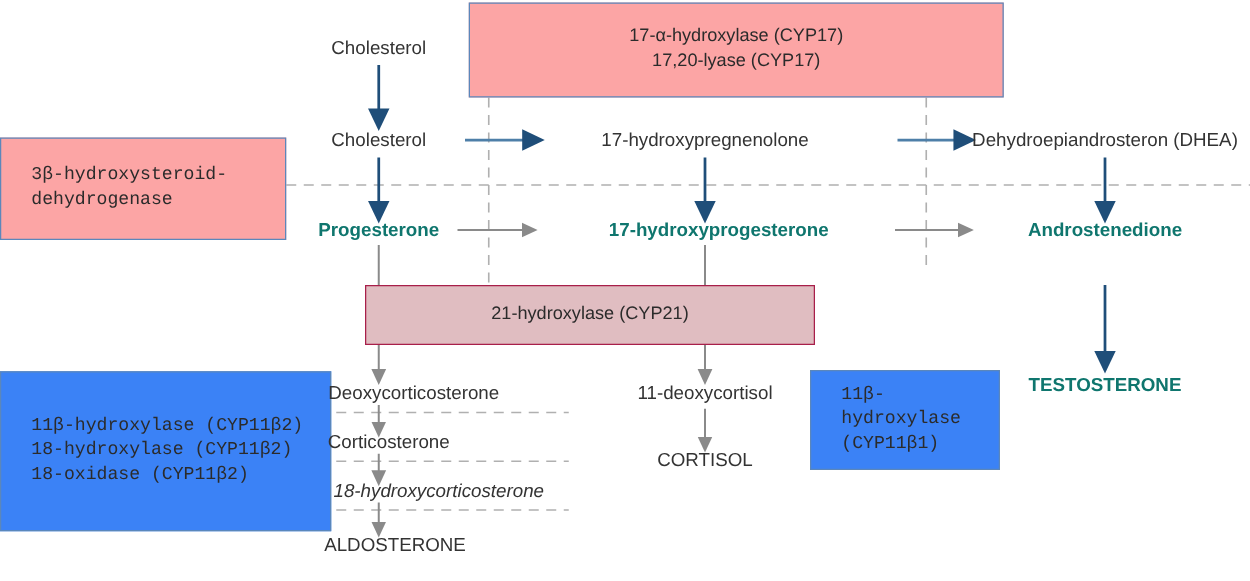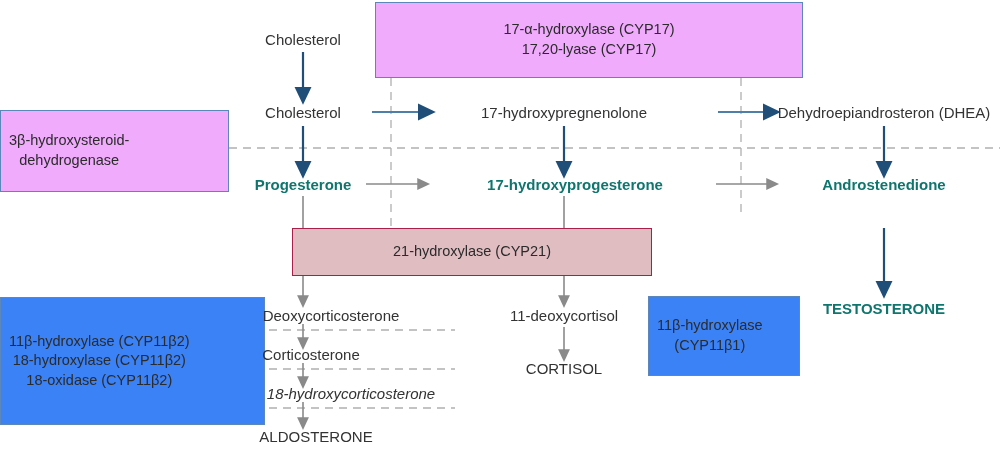--- a/index.html
+++ b/index.html
@@ -34,39 +34,40 @@
     position: absolute;
     box-sizing: border-box;
     display: flex;
     align-items: center;
     font-size: 14.5px;
     line-height: 1.35;
     color: #2b2b2b;
     white-space: pre-line;
   }
   .ebox.fill-blue {
-    background: #f0abfc;
+    background: #fca5a5;
     border: 1.4px solid #5b87bb;
   }
   .ebox.fill-white {
     background: #3b82f6;
     border: 1.4px solid #5b87bb;
   }
   .ebox.fill-pink {
     background: #e0bdc1;
     border: 1.7px solid #a81f4a;
   }
   .ebox.center {
     justify-content: center;
     text-align: center;
   }
   .ebox.left {
     justify-content: flex-start;
-    text-align: center;
-    padding-left: 8px;
+    text-align: left;
+    padding-left: 24px;
+    font-family: Liberation Mono, monospace;
   }
   svg.layer {
     position: absolute;
     left: 0;
     top: 0;
     width: 1000px;
     height: 465px;
     pointer-events: none;
   }
 </style>

